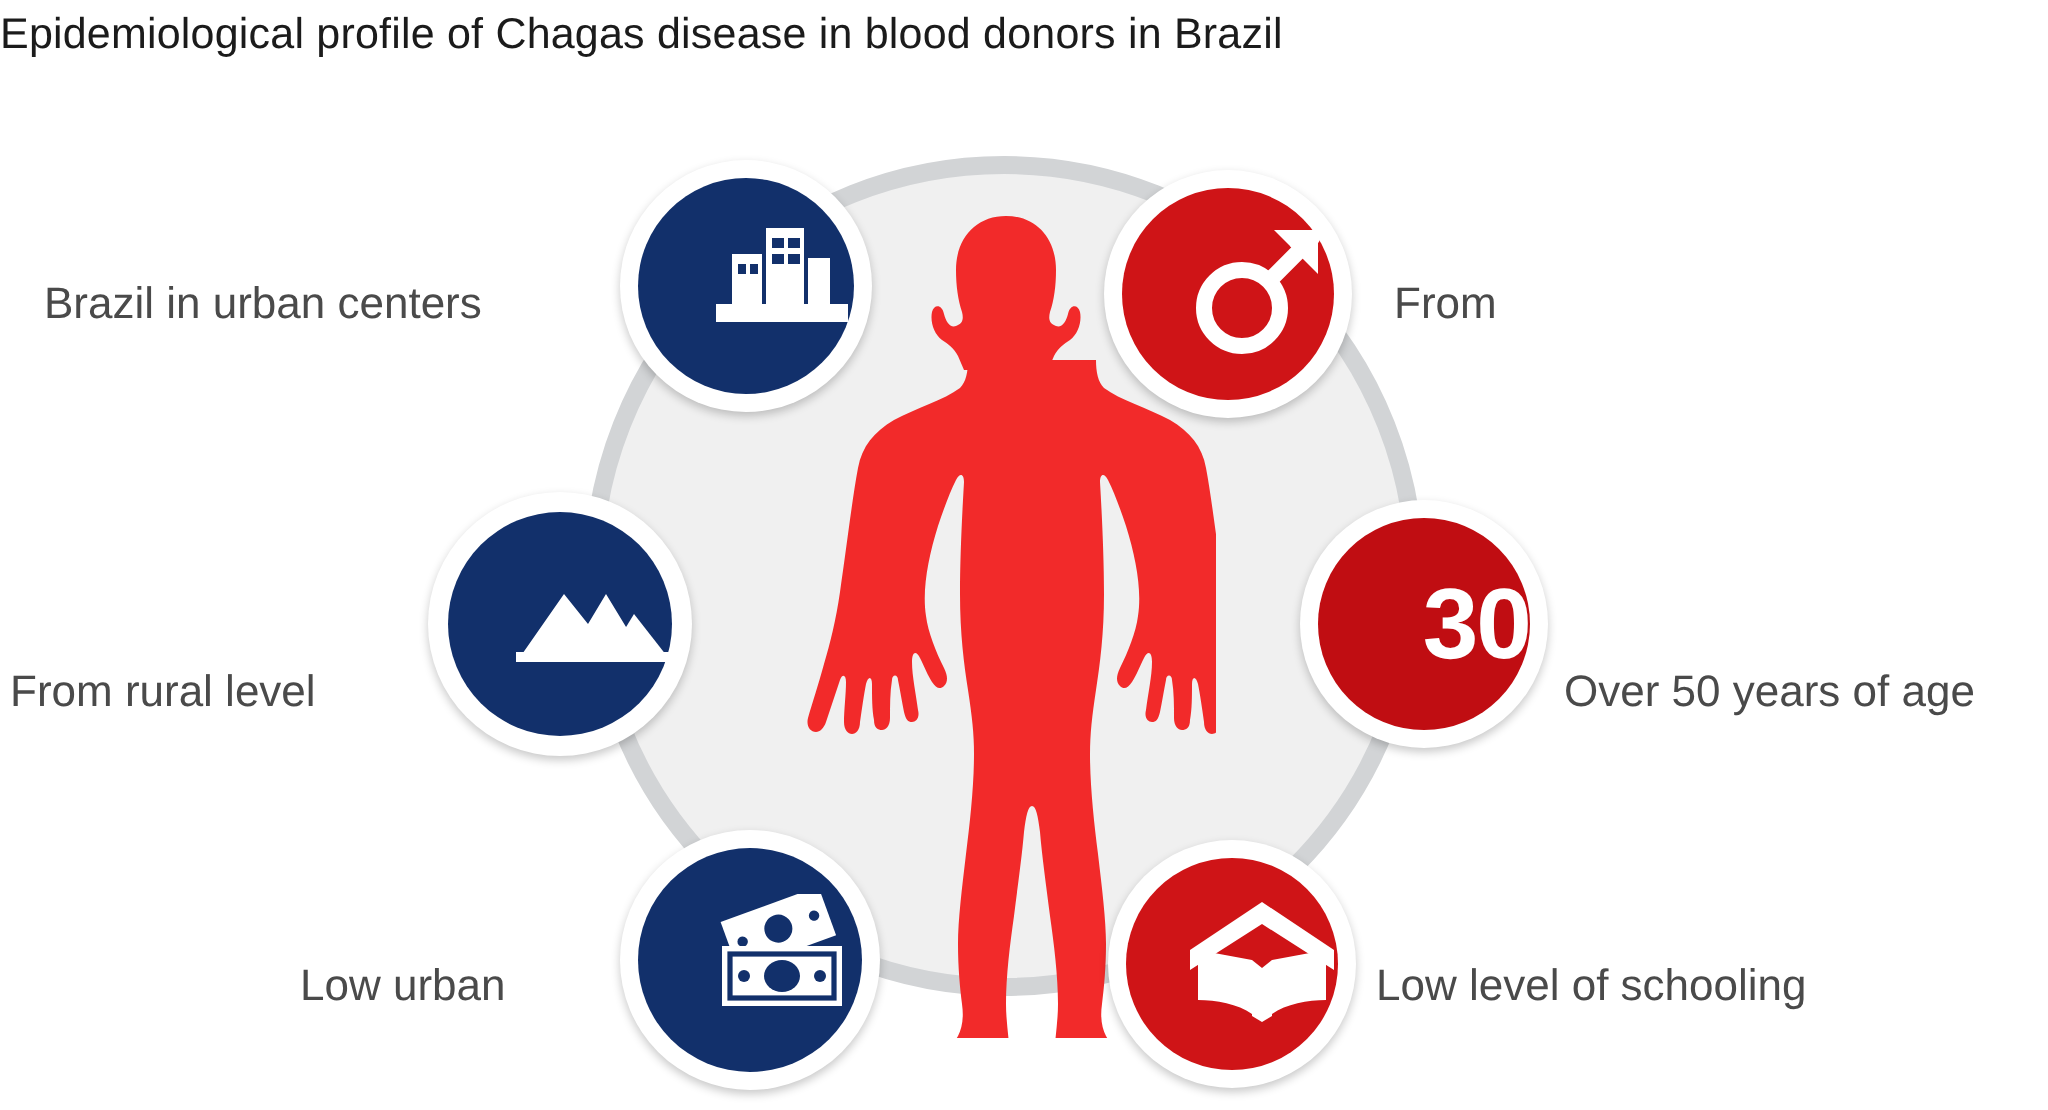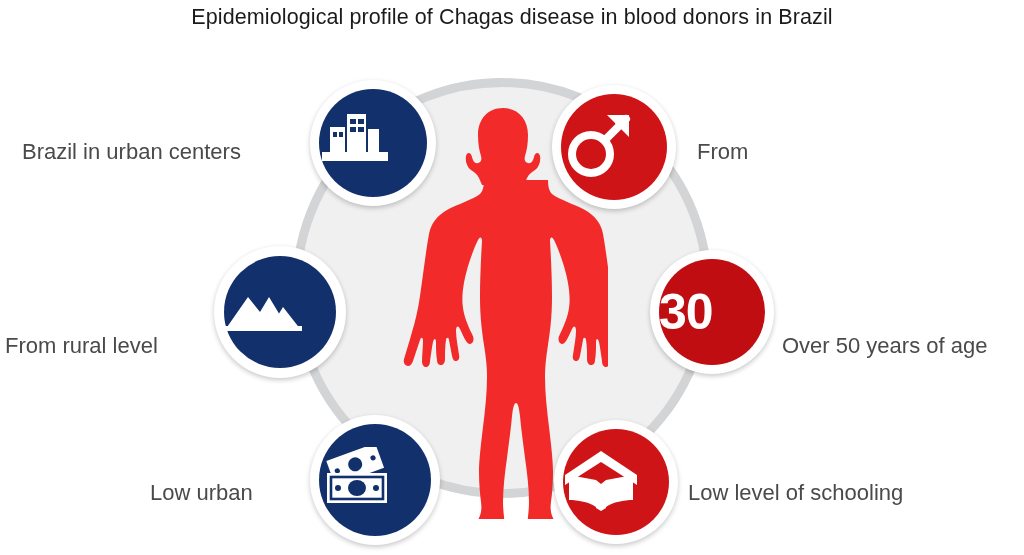--- a/index.html
+++ b/index.html
@@ -14,21 +14,20 @@
     overflow: hidden;
     font-family: "Liberation Sans", sans-serif;
   }
 
   
   #title {
     position: absolute;
     left: 0;
     top: 2px;
     width: 1024px;
-    text-align: center;
     font-size: 21.5px;
     line-height: 30px;
     color: #1b1b1b;
     font-weight: 400;
     letter-spacing: 0.1px;
   }
 
   
   #diagram {
     position: absolute;
@@ -68,21 +67,21 @@
     box-shadow: 0 2px 5px rgba(0,0,0,0.22);
     display: flex;
     align-items: center;
     justify-content: center;
     box-sizing: border-box;
   }
   .badge .disc {
     border-radius: 50%;
     display: flex;
     align-items: center;
-    justify-content: flex-start;
+    justify-content: flex-end;
     box-sizing: border-box;
   }
   .badge.navy .disc { background: #12306b; }
   .badge.red .disc  { background: #cf1417; }
   .badge.red-dark .disc { background: #c00d12; }
 
   
   #badge-urban   { left: 310px; top: 80px;  width: 126px; height: 126px; padding: 9px; }
   #badge-male    { left: 552px; top: 85px;  width: 124px; height: 124px; padding: 9px; }
   #badge-rural   { left: 214px; top: 246px; width: 132px; height: 132px; padding: 10px; }

